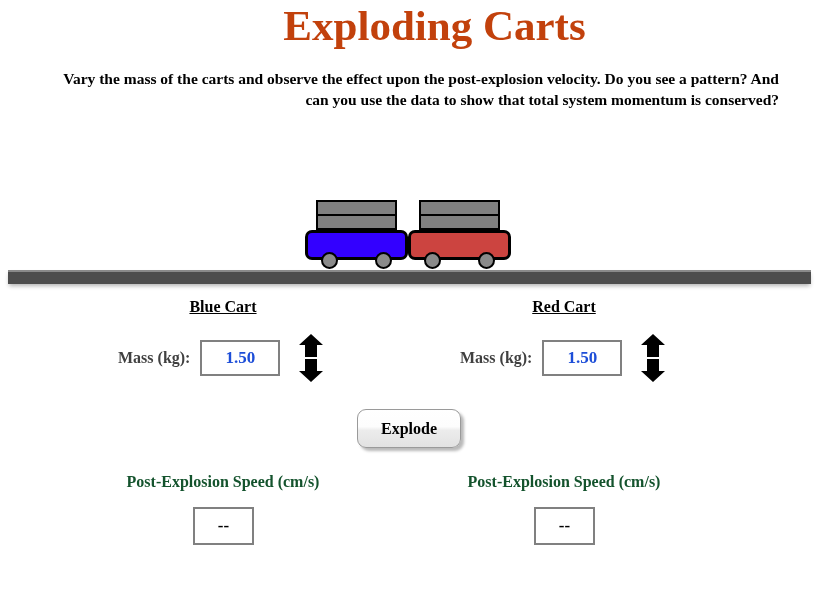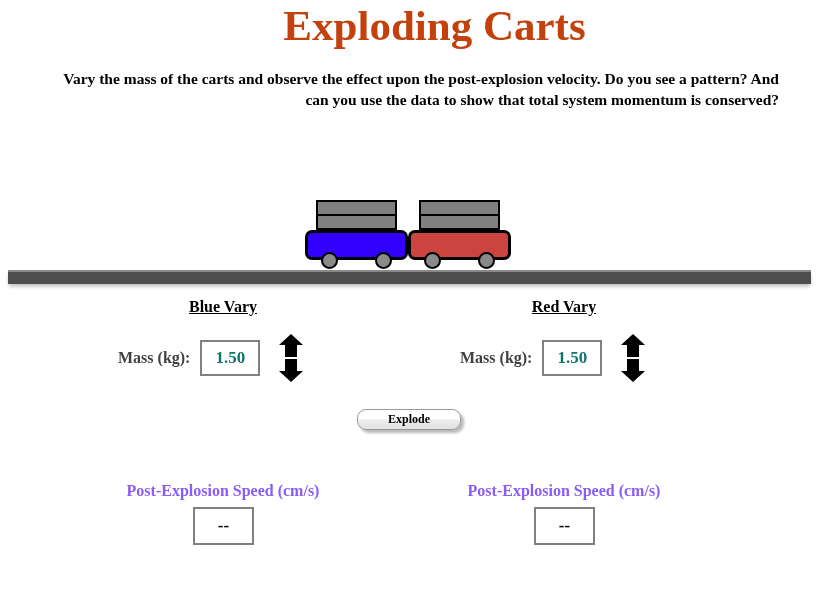--- a/index.html
+++ b/index.html
@@ -144,31 +144,31 @@
   #red-mass-row  { left: 460px; }
 
   .mass-label {
     font-size: 16px;
     font-weight: bold;
     color: #404040;
     margin-right: 10px;
     white-space: nowrap;
   }
   .value-box {
-    width: 60px;
+    width: 80px;
     height: 36px;
     border: 2px solid #808080;
     background: #ffffff;
     box-sizing: border-box;
     display: flex;
     align-items: center;
     justify-content: center;
     font-size: 17px;
     font-weight: bold;
-    color: #0f766e;
+    color: #1d4ed8;
   }
   .spinner {
     margin-left: 18px;
     display: flex;
     flex-direction: column;
     align-items: center;
     justify-content: center;
     height: 60px;
   }
   .arrow-btn {
@@ -177,45 +177,44 @@
     display: block;
     cursor: pointer;
   }
 
   
   #explode-button {
     position: absolute;
     top: 409px;
     left: 357px;
     width: 104px;
-    height: 21px;
+    height: 39px;
     border: 1px solid #9a9a9a;
     border-radius: 9px;
     background: linear-gradient(to bottom, #ffffff 0%, #fdfdfd 45%, #ececec 55%, #e2e2e2 100%);
     box-shadow: 3px 3px 3px rgba(0,0,0,0.28);
     display: flex;
     align-items: center;
     justify-content: center;
     font-family: "Liberation Serif", "DejaVu Serif", serif;
-    font-size: 12px;
+    font-size: 16px;
     font-weight: bold;
     color: #000;
     cursor: pointer;
     box-sizing: border-box;
     text-align: right;
   }
 
   
   .result-label {
     position: absolute;
     text-align: center;
     font-size: 16px;
     font-weight: bold;
-    color: #8b5cf6;
-    margin-top: 9px;
+    color: #14532d;
   }
   #blue-result-label { top: 473px; left: 123px; width: 200px; }
   #red-result-label  { top: 473px; left: 464px; width: 200px; }
 
   .result-box {
     position: absolute;
     width: 61px;
     height: 38px;
     border: 2px solid #808080;
     background: #ffffff;
@@ -258,40 +257,40 @@
       <div class="cart-body red"></div>
       <div class="wheel w1"></div>
       <div class="wheel w2"></div>
     </div>
 
   </div>
 
   <div id="track"></div>
 </div>
 
-<div class="cart-heading" id="blue-heading">Blue Vary</div>
+<div class="cart-heading" id="blue-heading">Blue Cart</div>
 
 <div class="mass-row" id="blue-mass-row">
   <span class="mass-label">Mass (kg):</span>
   <div class="value-box">1.50</div>
   <div class="spinner">
     <span class="arrow-btn">
       <svg width="26" height="25" viewBox="0 0 26 25">
           <polygon points="13,1 25,12 19,12 19,24 7,24 7,12 1,12" fill="#000000"></polygon>
         </svg>
     </span>
     <span class="arrow-btn">
       <svg width="26" height="25" viewBox="0 0 26 25">
           <polygon points="13,24 1,13 7,13 7,1 19,1 19,13 25,13" fill="#000000"></polygon>
         </svg>
     </span>
   </div>
 </div>
 
-<div class="cart-heading" id="red-heading">Red Vary</div>
+<div class="cart-heading" id="red-heading">Red Cart</div>
 
 <div class="mass-row" id="red-mass-row">
   <span class="mass-label">Mass (kg):</span>
   <div class="value-box">1.50</div>
   <div class="spinner">
     <span class="arrow-btn">
       <svg width="26" height="25" viewBox="0 0 26 25">
           <polygon points="13,1 25,12 19,12 19,24 7,24 7,12 1,12" fill="#000000"></polygon>
         </svg>
     </span>

